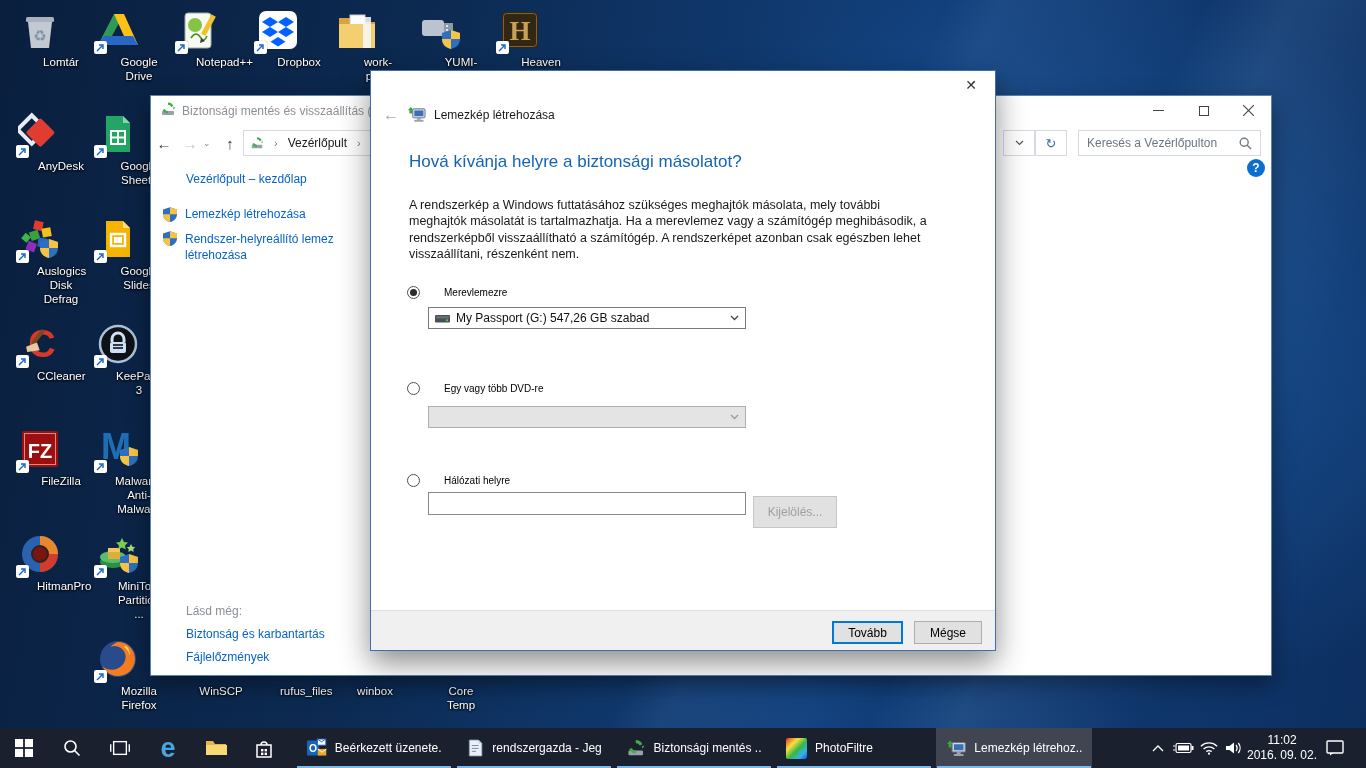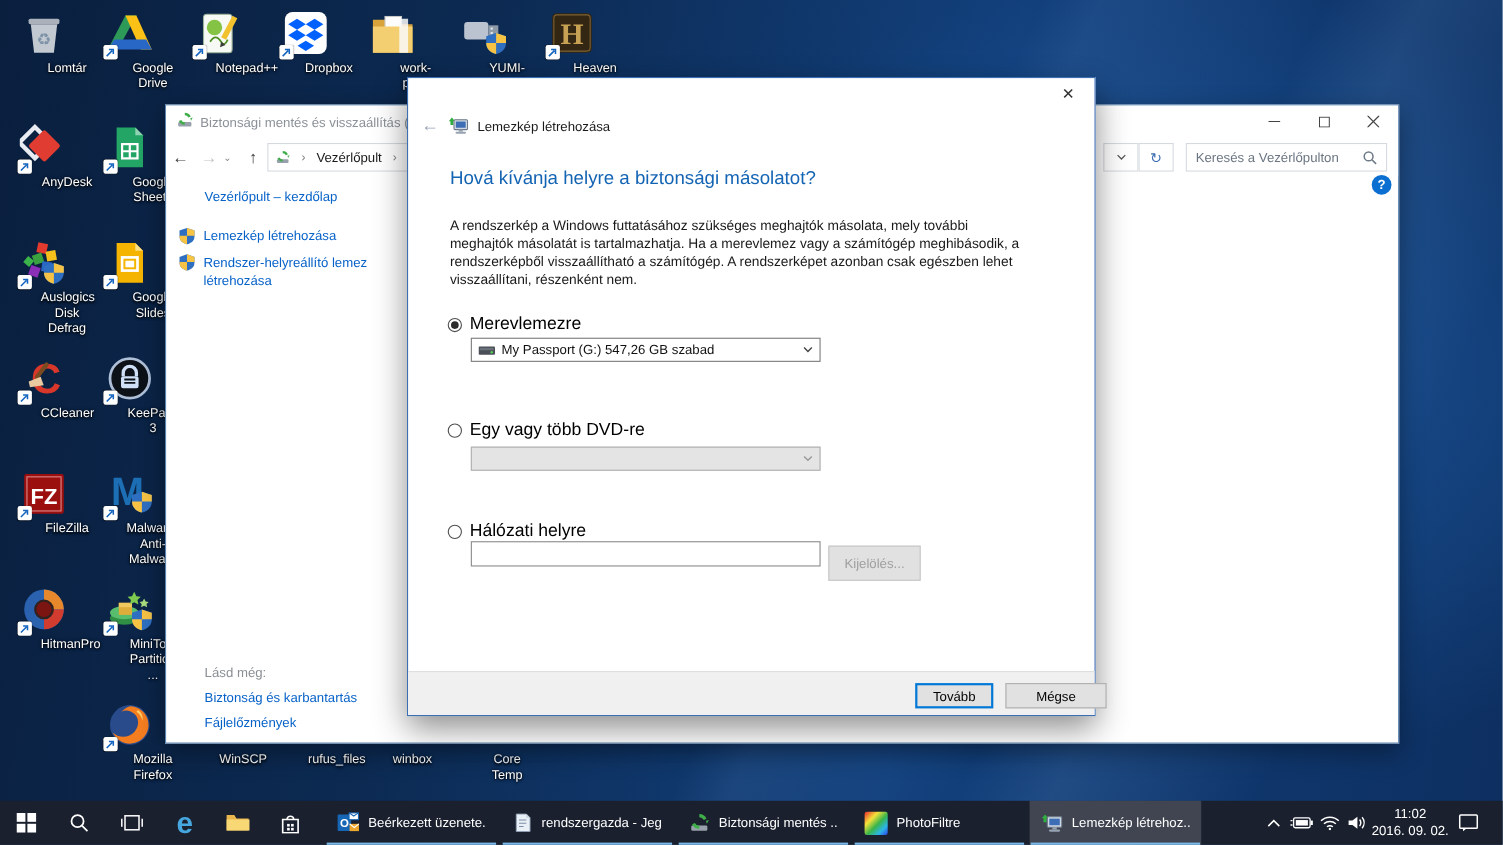--- a/index.html
+++ b/index.html
@@ -42,21 +42,21 @@
   
   #dlg { position:absolute; left:370px; top:70px; width:626px; height:581px; background:#fff;
          border:1px solid #3c6eb4; box-shadow:0 12px 28px rgba(0,0,0,.45); z-index:20; }
   .dlg-close { position:absolute; top:6px; right:12px; font-size:14px; color:#333; width:24px; height:20px;
                text-align:center; }
   .dlg-head { position:absolute; left:12px; top:34px; display:flex; align-items:center; gap:8px; }
   .dlg-back { color:#98a6b8; font-size:16px; }
   .dlg-title { font-size:12px; color:#1a1a1a; }
   .dlg-h1 { position:absolute; left:38px; top:81px; font-size:17px; color:#1464b4; }
   .dlg-body { position:absolute; left:38px; top:126px; width:530px; font-size:12.5px; line-height:1.3; color:#1a1a1a; }
-  .radio-row { position:absolute; display:flex; align-items:center; gap:7px; font-size:16px; color:#000; }
+  .radio-row { position:absolute; display:flex; align-items:center; gap:24px; font-size:10px; color:#000; }
   .radio { width:13px; height:13px; border-radius:50%; border:1px solid #4f4f4f; background:#fff; position:relative; }
   .radio.sel::after { content:""; position:absolute; left:2px; top:2px; width:7px; height:7px; border-radius:50%; background:#2b2b2b; }
   .combo { position:absolute; width:318px; height:22px; border:1px solid #7a7a7a; background:#fff;
            display:flex; align-items:center; gap:6px; padding:0 6px; font-size:12px; color:#111; }
   .combo.disabled { background:#e4e4e4; border-color:#aeaeae; color:#9a9a9a; }
   .combo .spacer { flex:1; }
   .txtinput { position:absolute; width:318px; height:23px; border:1px solid #8a8a8a; background:#fff; }
   .btn { display:flex; align-items:center; justify-content:center; font-size:12px; color:#000;
          background:#e1e1e1; border:1px solid #adadad; }
   .btn.default { border:2px solid #0078d7; }
@@ -539,21 +539,21 @@
 
   <div class="radio-row" style="left:36px;top:403px">
     <span class="radio"></span>
     <span>Hálózati helyre</span>
   </div>
   <div class="txtinput" style="left:57px;top:421px"></div>
   <div class="btn disabled abs" style="left:382px;top:425px;width:84px;height:32px">Kijelölés...</div>
 
   <div class="dlg-footer"></div>
   <div class="btn default abs" style="left:461px;top:550px;width:71px;height:23px">Tovább</div>
-  <div class="btn abs" style="left:543px;top:550px;width:92px;height:23px">Mégse</div>
+  <div class="btn abs" style="left:543px;top:550px;width:68px;height:23px">Mégse</div>
 </div>
 
 <div id="taskbar">
   <div class="qbtn" style="left:0">
     <svg width="18" height="18" viewBox="0 0 20 20">
         <rect x="0" y="0" width="9" height="9" fill="#fff"></rect>
         <rect x="11" y="0" width="9" height="9" fill="#fff"></rect>
         <rect x="0" y="11" width="9" height="9" fill="#fff"></rect>
         <rect x="11" y="11" width="9" height="9" fill="#fff"></rect>
       </svg>

